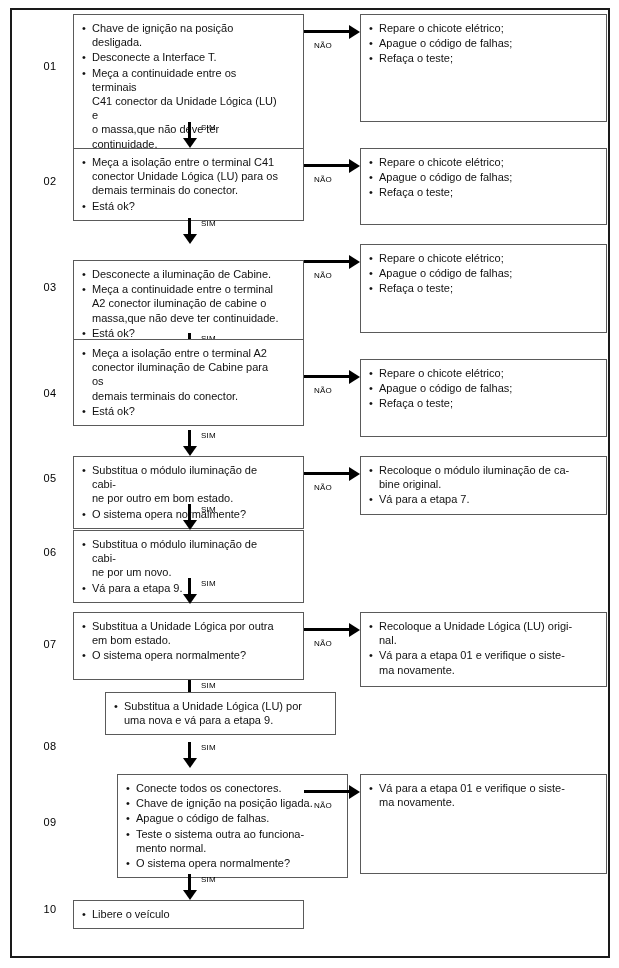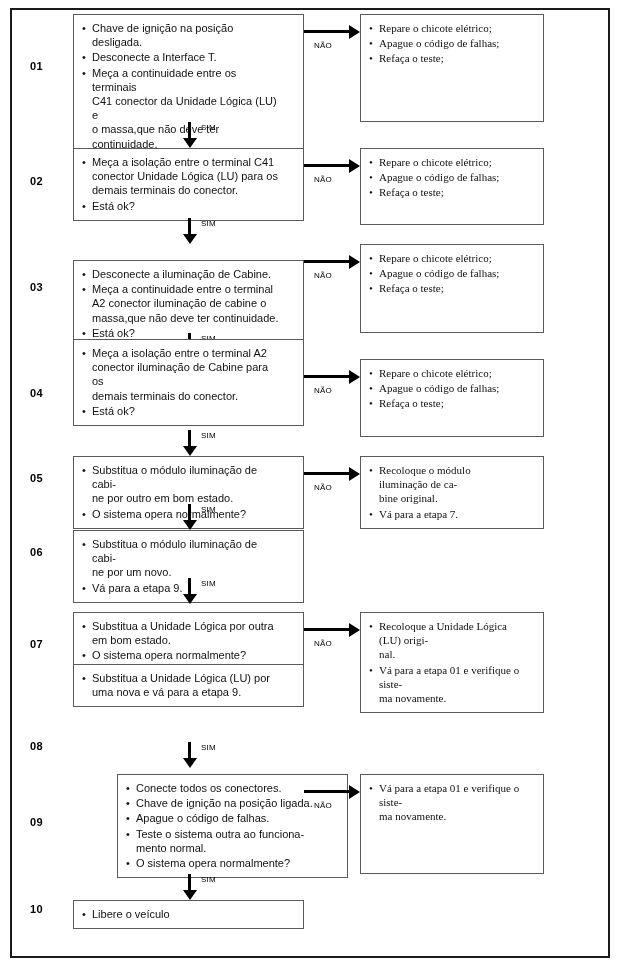--- a/index.html
+++ b/index.html
@@ -22,34 +22,34 @@
   }
   #flow {
     position: absolute;
     left: 0; top: 0;
     width: 619px; height: 968px;
   }
   .step-num {
     position: absolute;
     left: 30px;
     width: 40px;
-    text-align: left;
+    text-align: center;
     font-size: 11px;
-    font-weight: bold;
+    font-weight: normal;
     color: #000;
     letter-spacing: 0.3px;
   }
   .node {
     position: absolute;
     border: 1.5px solid #5a5a5a;
     background: #fff;
     padding: 6px 22px 6px 8px;
   }
   .node.left { left: 73px; width: 231px; }
-  .node.right { left: 360px; width: 184px; font-family: Liberation Serif, serif; }
+  .node.right { left: 360px; width: 247px; }
   .bullets {
     margin: 0; padding: 0; list-style: none;
   }
   .bullets li {
     position: relative;
     padding-left: 10px;
     font-size: 11px;
     line-height: 14.2px;
     color: #111;
     margin-bottom: 1px;
@@ -288,21 +288,21 @@
       <div class="shaft"></div>
       <div class="head"></div>
       <div class="lbl">NÃO</div>
     </div>
     <div class="arrow-v" style="top: 680px; height: 26px;">
       <div class="shaft" style="height: 17px;"></div>
       <div class="head" style="top: 16px;"></div>
       <div class="lbl" style="top: 1px;">SIM</div>
     </div>
     <div class="step-num" style="top: 740px;">08</div>
-    <div class="node left" style="top: 664px; min-height: 36px;">
+    <div class="node left" style="top: 692px; min-height: 36px; margin-left: 32px;">
       <ul class="bullets">
         <li>Substitua a Unidade Lógica (LU) por
 uma nova e vá para a etapa 9.</li>
       </ul>
     </div>
     <div class="arrow-v" style="top: 742px; height: 26px;">
       <div class="shaft" style="height: 17px;"></div>
       <div class="head" style="top: 16px;"></div>
       <div class="lbl" style="top: 1px;">SIM</div>
     </div>

